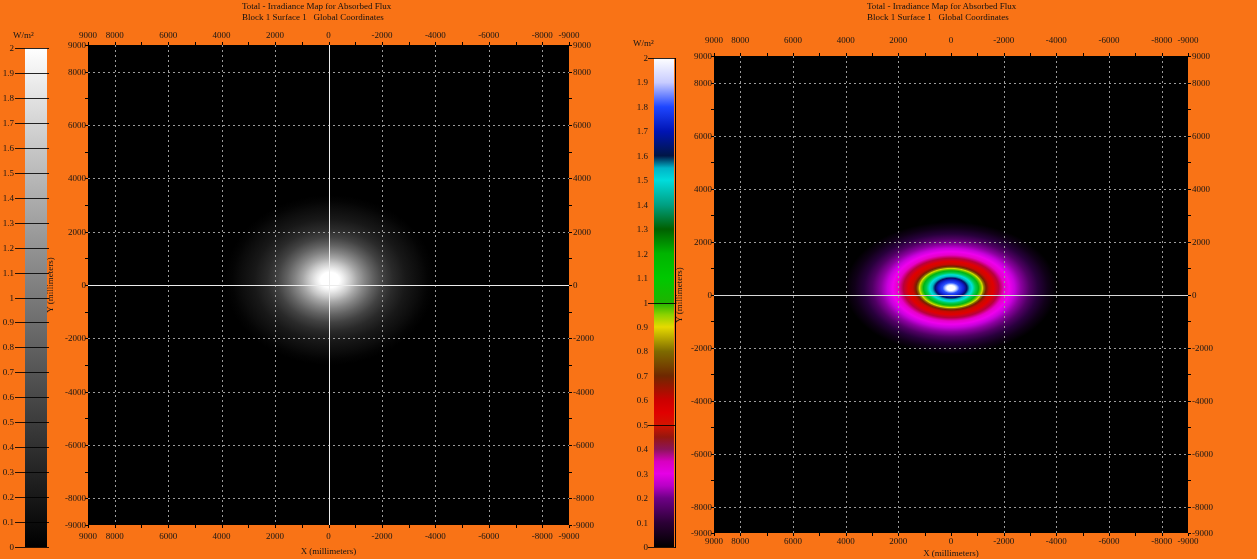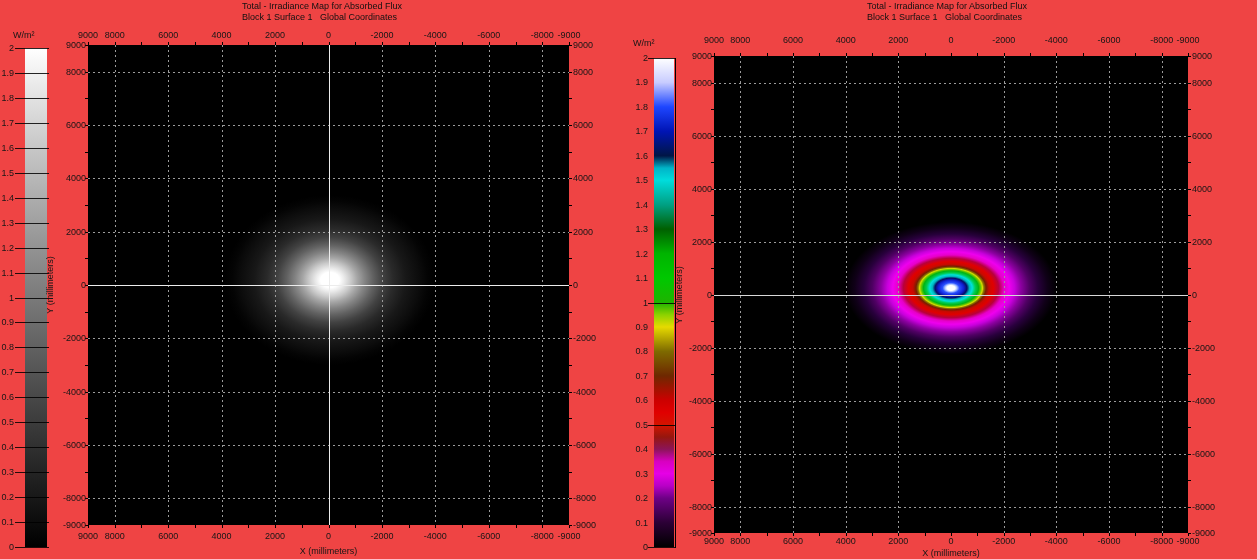--- a/index.html
+++ b/index.html
@@ -16,21 +16,21 @@
   .tick{position:absolute;background:#000000;}
   .cb-bar{position:absolute;}
   .cb-tick{position:absolute;height:1px;background:#000000;}
   .cb-axis{position:absolute;width:1px;background:#000000;}
   .cb-lbl{position:absolute;font-size:9px;line-height:9px;text-align:right;transform:translateY(-50%);white-space:pre;}
   .ylab{position:absolute;font-size:9px;line-height:10px;transform:translate(-50%,-50%) rotate(-90deg);white-space:nowrap;}
 </style>
 </head>
 <body>
 
-<div class="canvas" id="canvas" style="background: #ef4444;">
+<div class="canvas" id="canvas" style="background: #f97316; font-family: Liberation Serif, serif;">
     <div class="title-line" style="left: 242px; top: 1px;">Total - Irradiance Map for Absorbed Flux</div>
     <div class="title-line" style="left: 242px; top: 12px;">Block 1 Surface 1   Global Coordinates</div>
     <div class="lbl" style="left: 13px; top: 30px;">W/m²</div>
     <div class="cb-bar" style="left: 25px; top: 48px; width: 22px; height: 499px; background: linear-gradient(to top, rgb(0, 0, 0) 0%, rgb(24, 24, 24) 10%, rgb(48, 48, 48) 20%, rgb(72, 72, 72) 30%, rgb(97, 97, 97) 40%, rgb(122, 122, 122) 50%, rgb(147, 147, 147) 60%, rgb(173, 173, 173) 70%, rgb(199, 199, 199) 80%, rgb(226, 226, 226) 90%, rgb(255, 255, 255) 100%);"></div>
     <div class="cb-tick" style="left: 15px; top: 48px; width: 34px; opacity: 0.85;"></div>
     <div class="cb-tick" style="left: 15px; top: 73px; width: 34px; opacity: 0.85;"></div>
     <div class="cb-tick" style="left: 15px; top: 98px; width: 34px; opacity: 0.85;"></div>
     <div class="cb-tick" style="left: 15px; top: 123px; width: 34px; opacity: 0.85;"></div>
     <div class="cb-tick" style="left: 15px; top: 148px; width: 34px; opacity: 0.85;"></div>
     <div class="cb-tick" style="left: 15px; top: 173px; width: 34px; opacity: 0.85;"></div>

